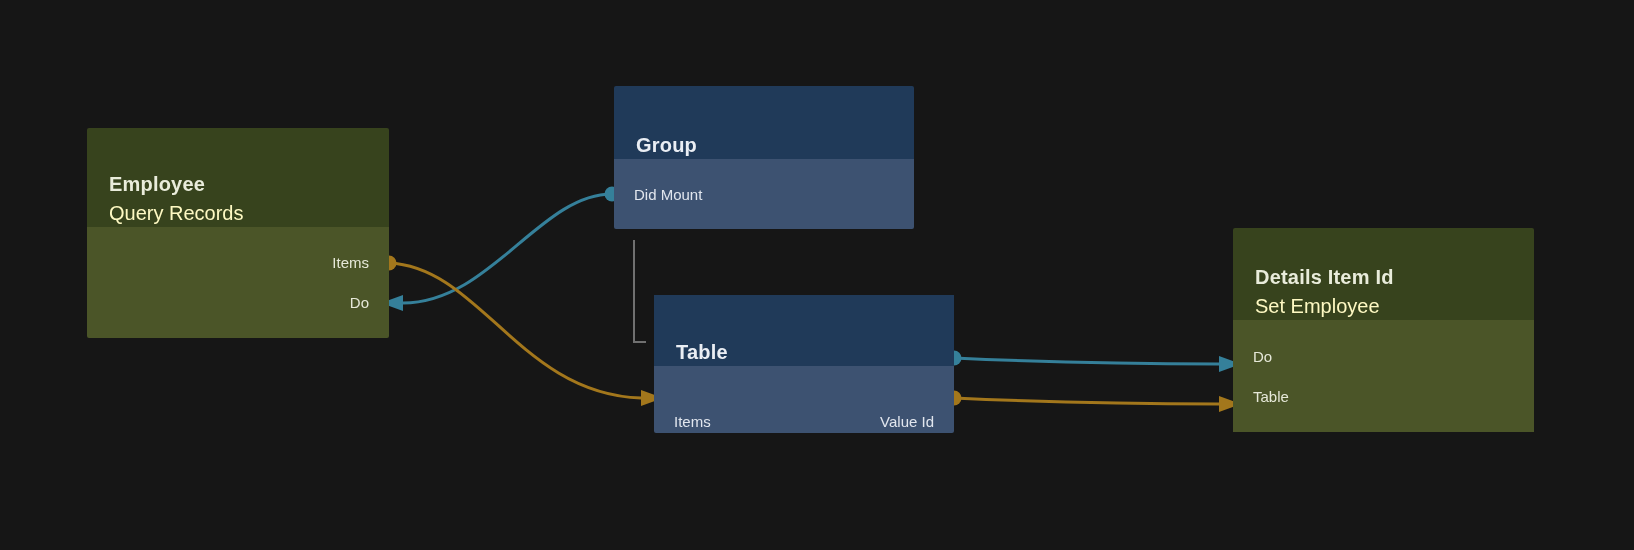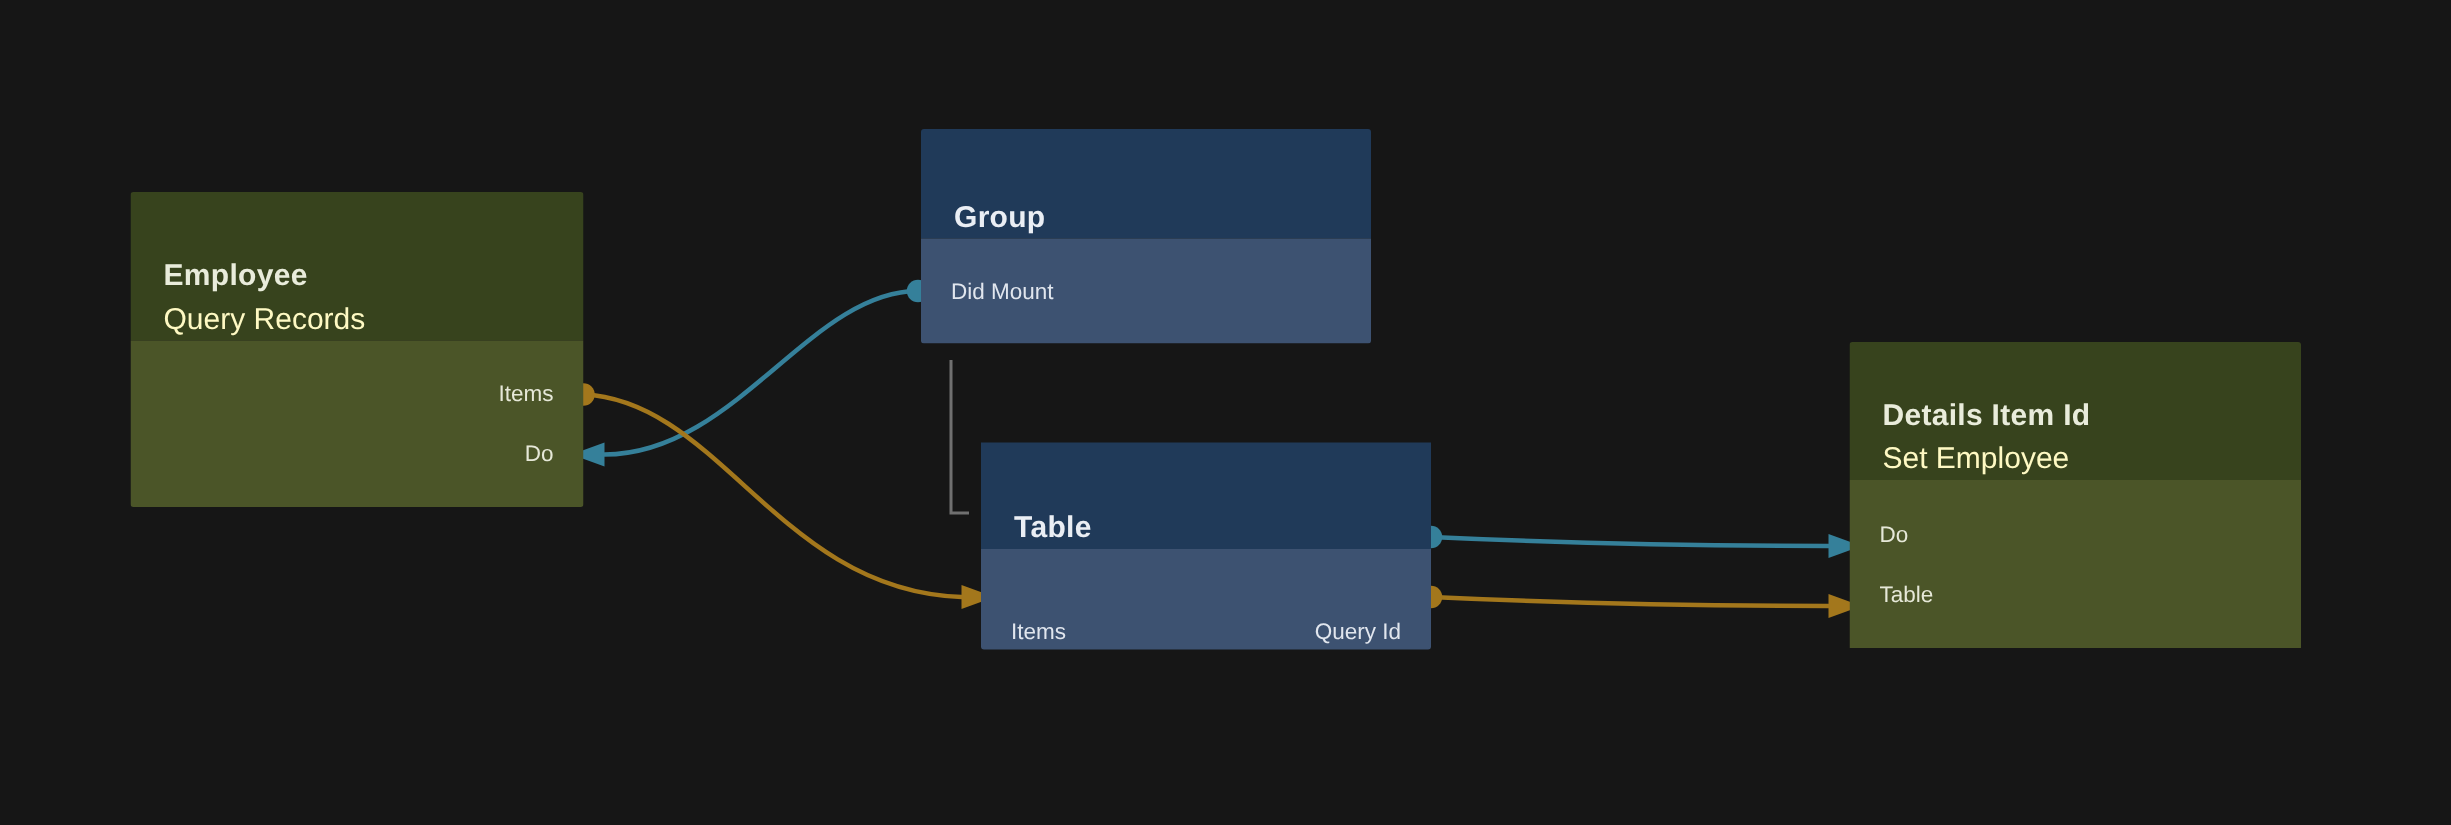--- a/index.html
+++ b/index.html
@@ -109,21 +109,21 @@
     </div>
   </div>
 
   <div class="node blue" id="node-table">
     <div class="node-header">
       <div class="title">Table</div>
     </div>
     <div class="node-body">
       <div class="prow split">
         <span>Items</span>
-        <span>Query Id</span>
+        <span>Value Id</span>
       </div>
     </div>
   </div>
 
   <div class="node green" id="node-details">
     <div class="node-header">
       <div class="title">Details Item Id</div>
       <div class="subtitle">Set Employee</div>
     </div>
     <div class="node-body">

